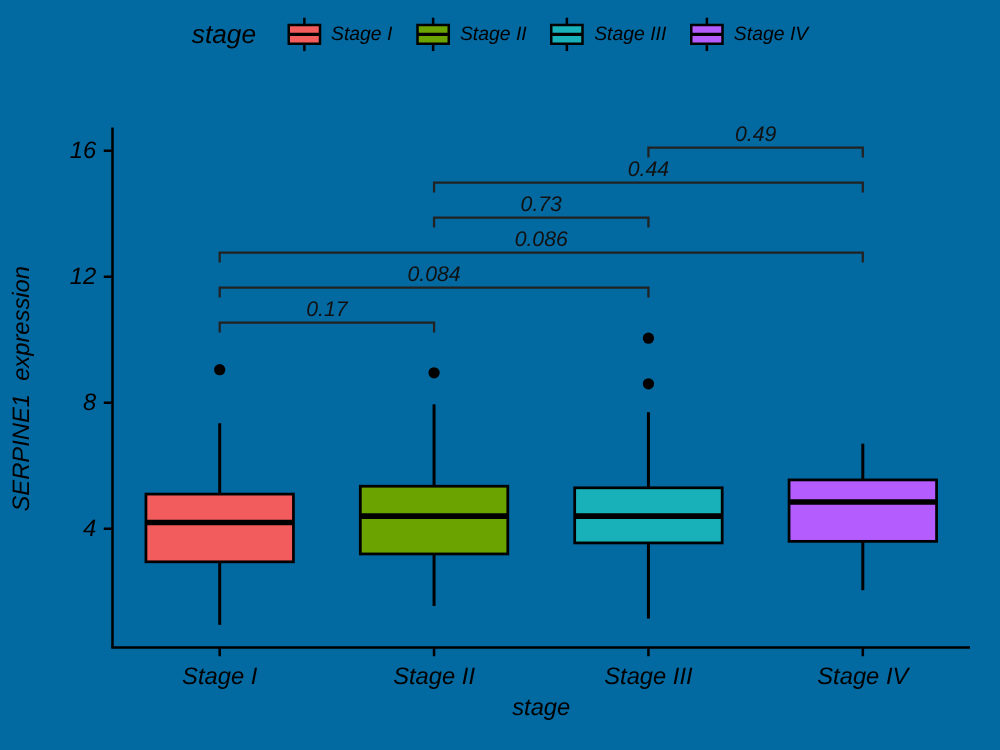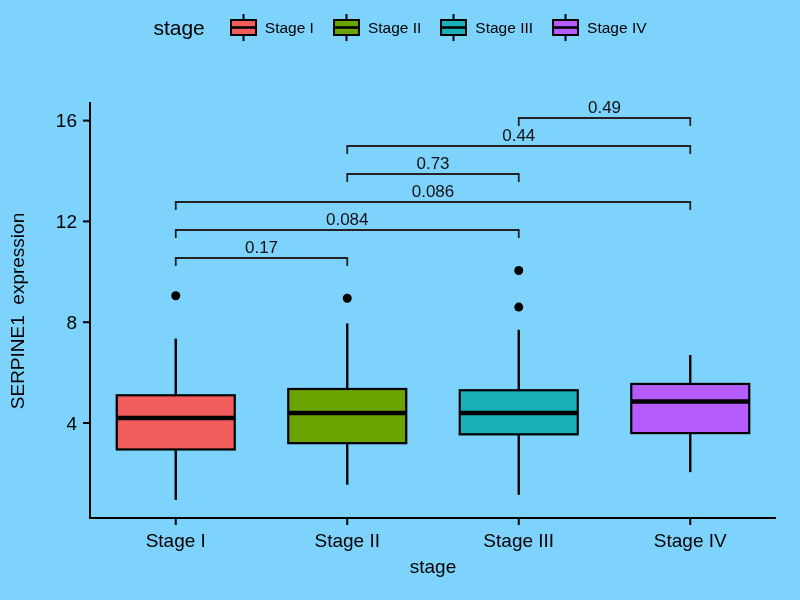--- a/index.html
+++ b/index.html
@@ -1,17 +1,17 @@
 <!DOCTYPE html>
 <html><head>
 <meta charset="utf-8">
 <style>
   html,body{margin:0;padding:0;background:#ffffff;}
   body{width:800px;height:600px;position:relative;font-family:"Liberation Sans","DejaVu Sans",sans-serif;overflow:hidden;}
-  .figure{position:absolute;inset:0;background:#7dd3fc;}
+  .figure{position:absolute;inset:0;background:#0369a1;font-style:italic;}
   .legend{position:absolute;top:14px;left:0;width:100%;display:flex;justify-content:center;align-items:center;gap:10px;}
   .legend-title{font-size:21px;color:#000;margin-right:6px;}
   .legend-item{display:flex;align-items:center;gap:7px;margin-left:8px;}
   .legend-label{font-size:15.5px;color:#000;}
   .panel-svg{position:absolute;left:0;top:0;}
   .y-axis-title{position:absolute;left:-122px;top:300px;width:280px;text-align:center;transform:rotate(-90deg);font-size:19px;color:#000;white-space:pre;}
   .x-axis-title{position:absolute;left:90px;top:556px;width:686px;text-align:center;font-size:19px;color:#000;}
 </style>
 </head>
 <body>

